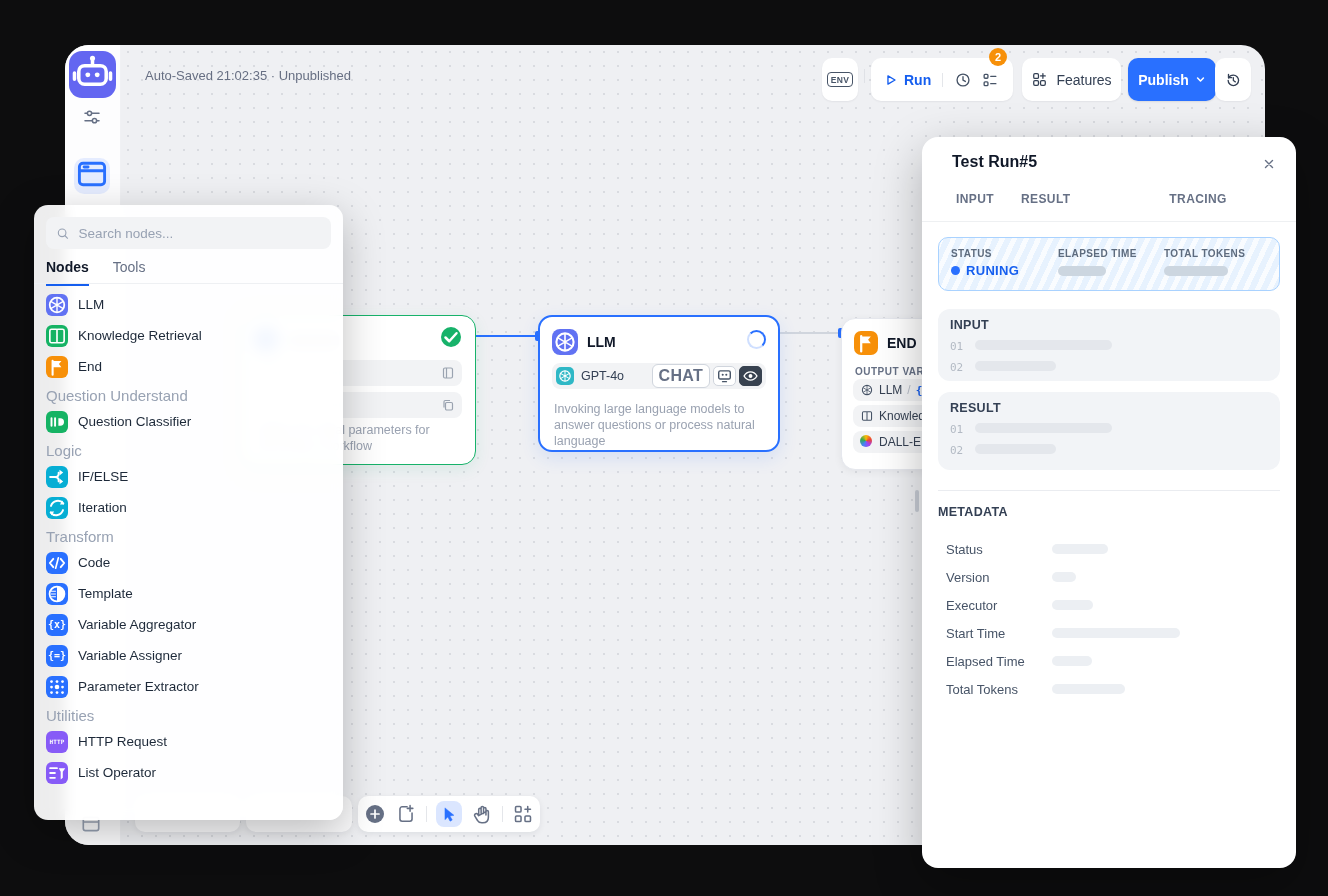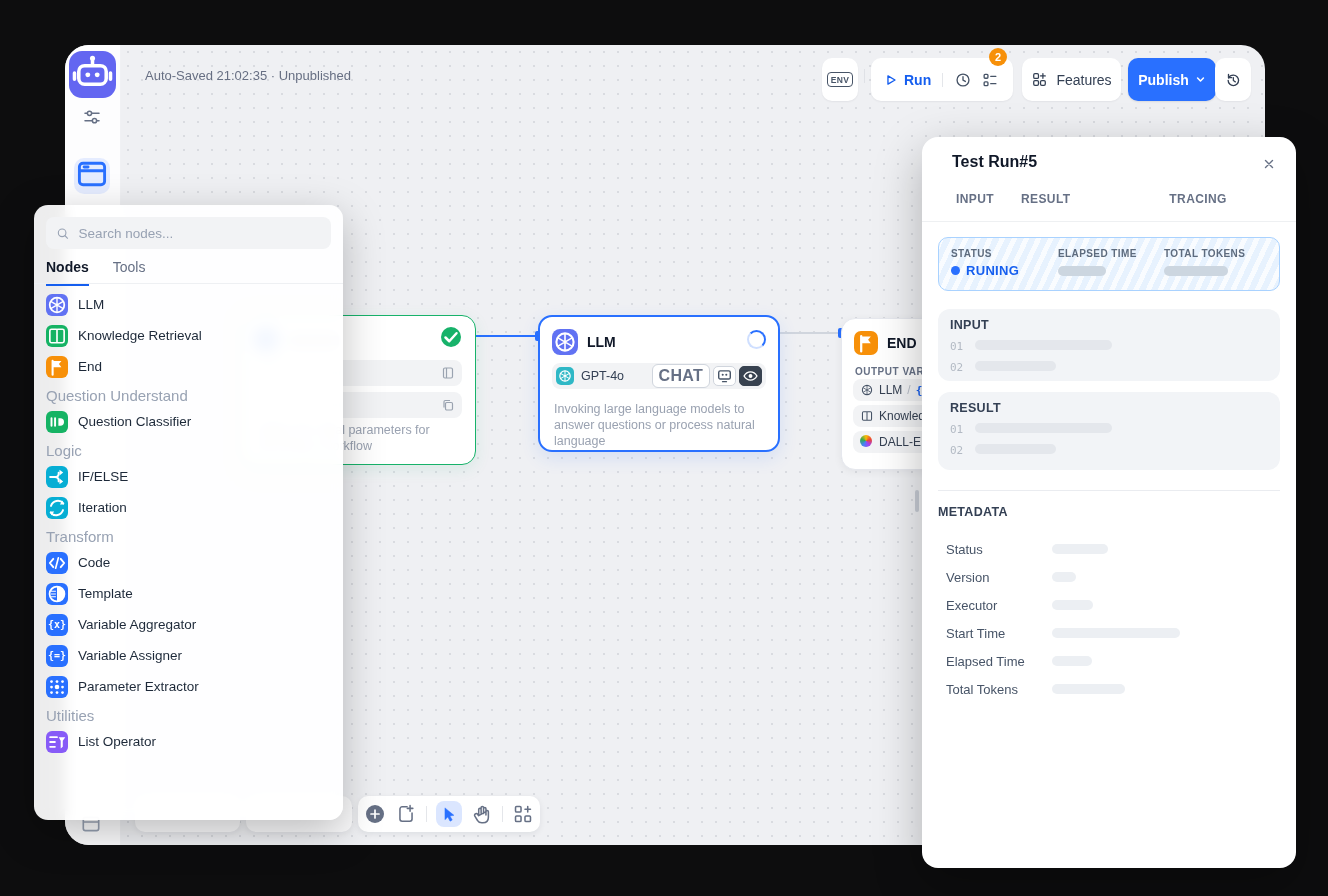--- a/index.html
+++ b/index.html
@@ -483,20 +483,26 @@
               <circle cx="12" cy="12" r="1"></circle>
               <circle cx="8" cy="8" r="1.7"></circle>
             </g>
           </svg>
         </span>
         <span class="lb">Parameter Extractor</span>
       </div>
       <div class="grp-title">Utilities</div>
       <div class="np-item">
         <span class="ic" style="background: rgb(135, 91, 247);">
+          <span class="ic-txt" style="font-size:6px;letter-spacing:.2px;">HTTP</span>
+        </span>
+        <span class="lb">HTTP Request</span>
+      </div>
+      <div class="np-item">
+        <span class="ic" style="background: rgb(135, 91, 247);">
           <svg width="100%" height="100%" viewBox="0 0 16 16" xmlns="http://www.w3.org/2000/svg">
             <path d="M3 4.5h5M3 8h3.5M3 11.5h3.5" stroke="#fff" stroke-width="1.3" stroke-linecap="round"></path>
             <path d="M9.3 4.5H14l-1.8 2.6v4.4l-1.5 1.2V7.1z" fill="#fff"></path>
           </svg>
         </span>
         <span class="lb">List Operator</span>
       </div>
     </div>
 </div>
 

